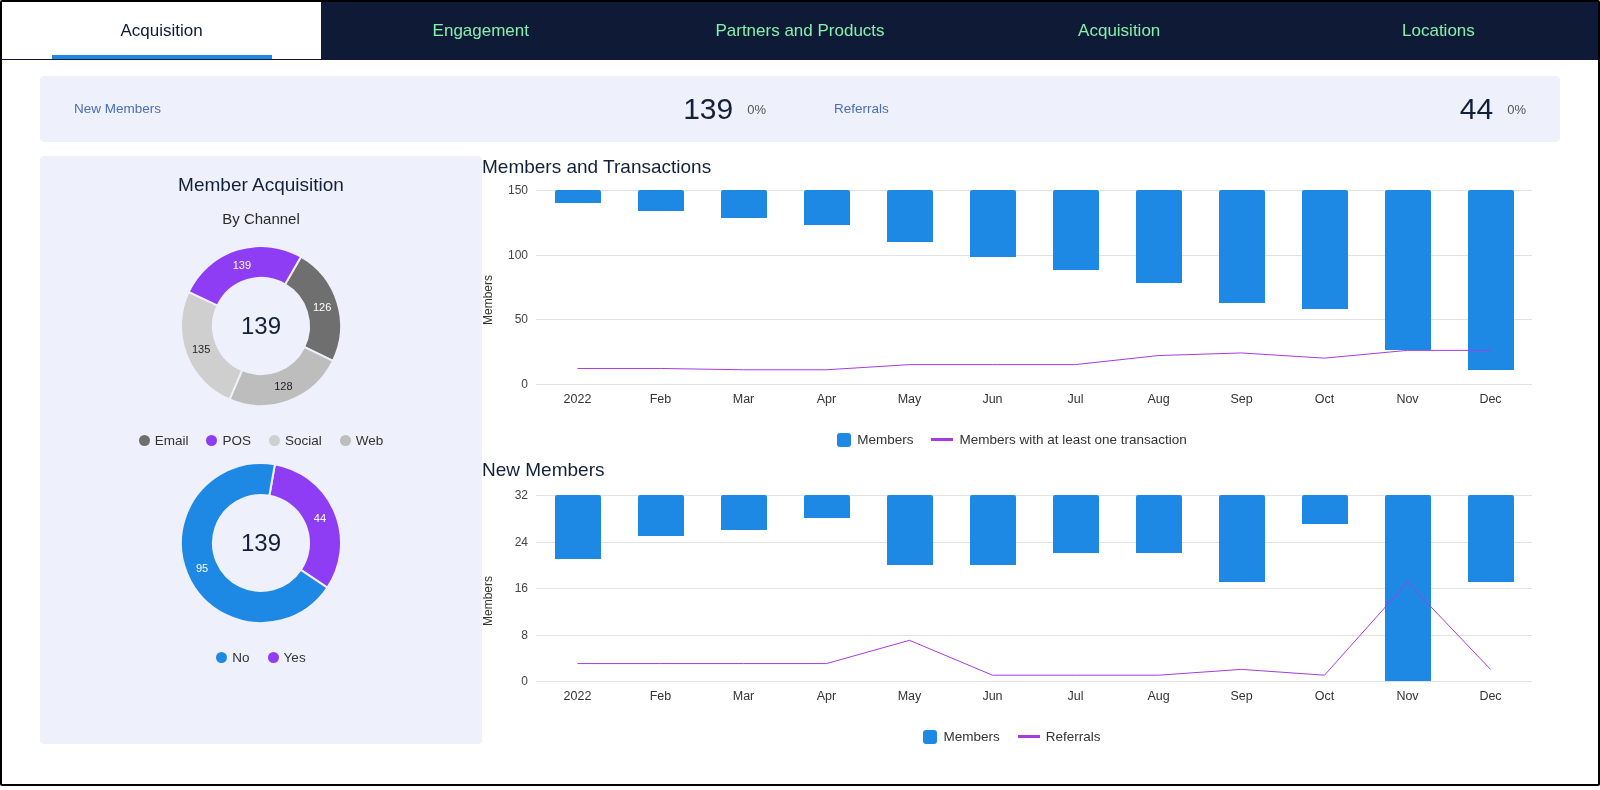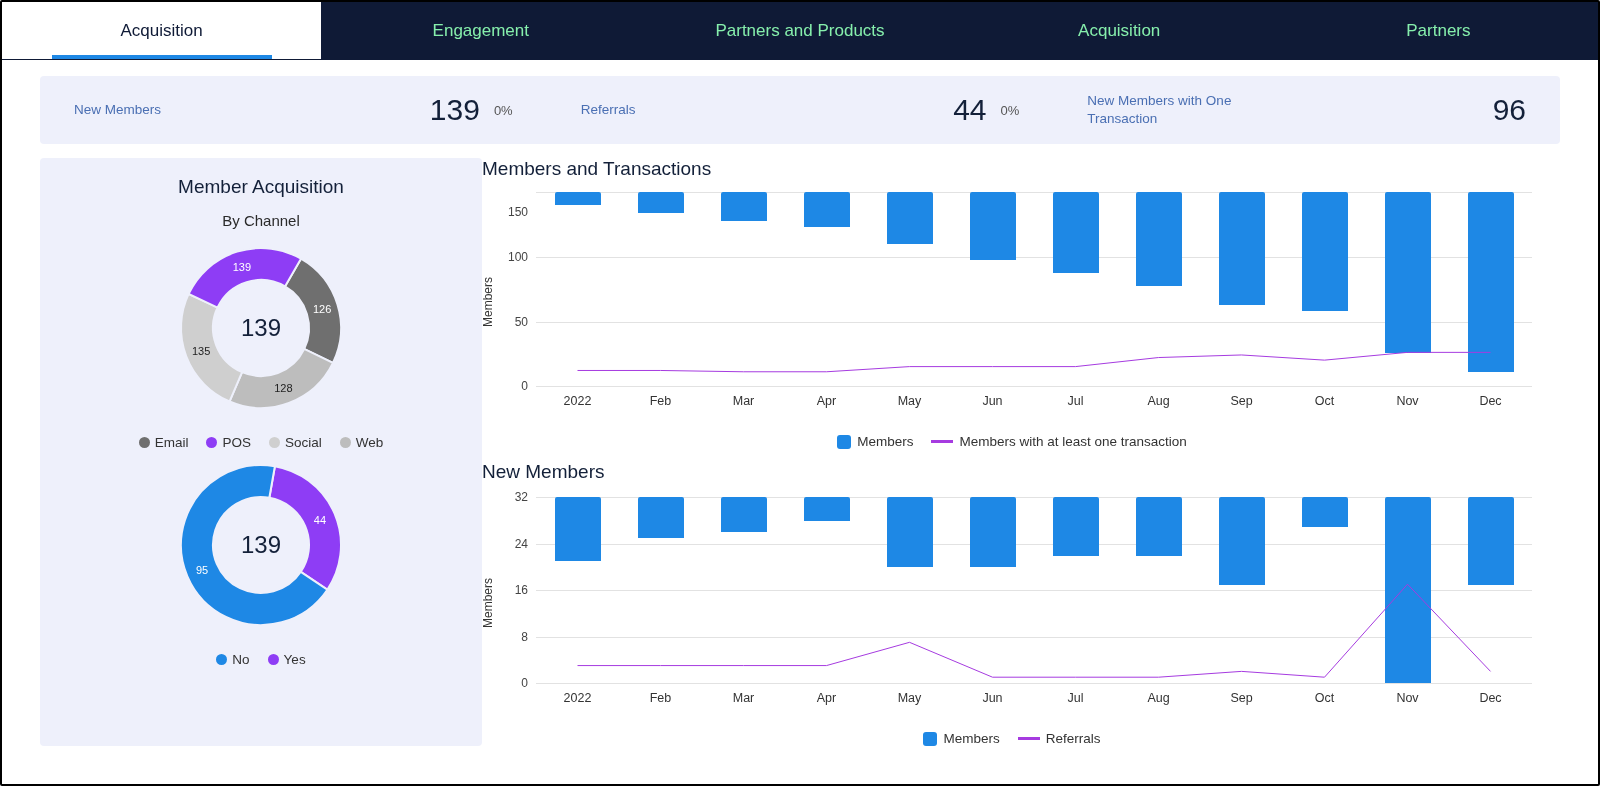--- a/index.html
+++ b/index.html
@@ -53,37 +53,33 @@
 </style>
 </head>
 <body>
 <div class="frame">
 
 <div class="tabs">
   <div class="tab active">Acquisition</div>
   <div class="tab">Engagement</div>
   <div class="tab">Partners and Products</div>
   <div class="tab">Acquisition</div>
-  <div class="tab">Partners</div>
+  <div class="tab">Locations</div>
 </div>
 
 <div class="kpis">
   <div class="kpi">
     <span class="kpi-label">New Members</span>
     <span class="kpi-value">139</span>
     <span class="kpi-pct">0%</span>
   </div>
   <div class="kpi">
     <span class="kpi-label">Referrals</span>
     <span class="kpi-value">44</span>
     <span class="kpi-pct">0%</span>
-  </div>
-  <div class="kpi">
-    <span class="kpi-label">New Members with One Transaction</span>
-    <span class="kpi-value">96</span>
   </div>
 </div>
 
 <div class="main">
 
   <div class="left">
     <h2>Member Acquisition</h2>
 
     <h3>By Channel</h3>
     <div class="donut-wrap">
@@ -145,21 +141,21 @@
       <div class="barchart" id="chart1">
         <div class="y-axis-label">Members</div>
         <div class="plot" id="plot1">
               <div class="gridline" style="top: 100%;"></div>
               <div class="ytick" style="top: 100%;">0</div>
               <div class="gridline" style="top: 66.6667%;"></div>
               <div class="ytick" style="top: 66.6667%;">50</div>
               <div class="gridline" style="top: 33.3333%;"></div>
               <div class="ytick" style="top: 33.3333%;">100</div>
               <div class="gridline" style="top: 0%;"></div>
-              <div class="ytick" style="top: 0%; margin-top: 20px;">150</div>
+              <div class="ytick" style="top: 0%;">150</div>
               <div class="bars">
                 <div class="barcol">
                   <div class="bar" style="height: 6.66667%; background: rgb(30, 136, 229);"></div>
                   <div class="xlabel">2022</div>
                 </div>
                 <div class="barcol">
                   <div class="bar" style="height: 10.6667%; background: rgb(30, 136, 229);"></div>
                   <div class="xlabel">Feb</div>
                 </div>
                 <div class="barcol">

